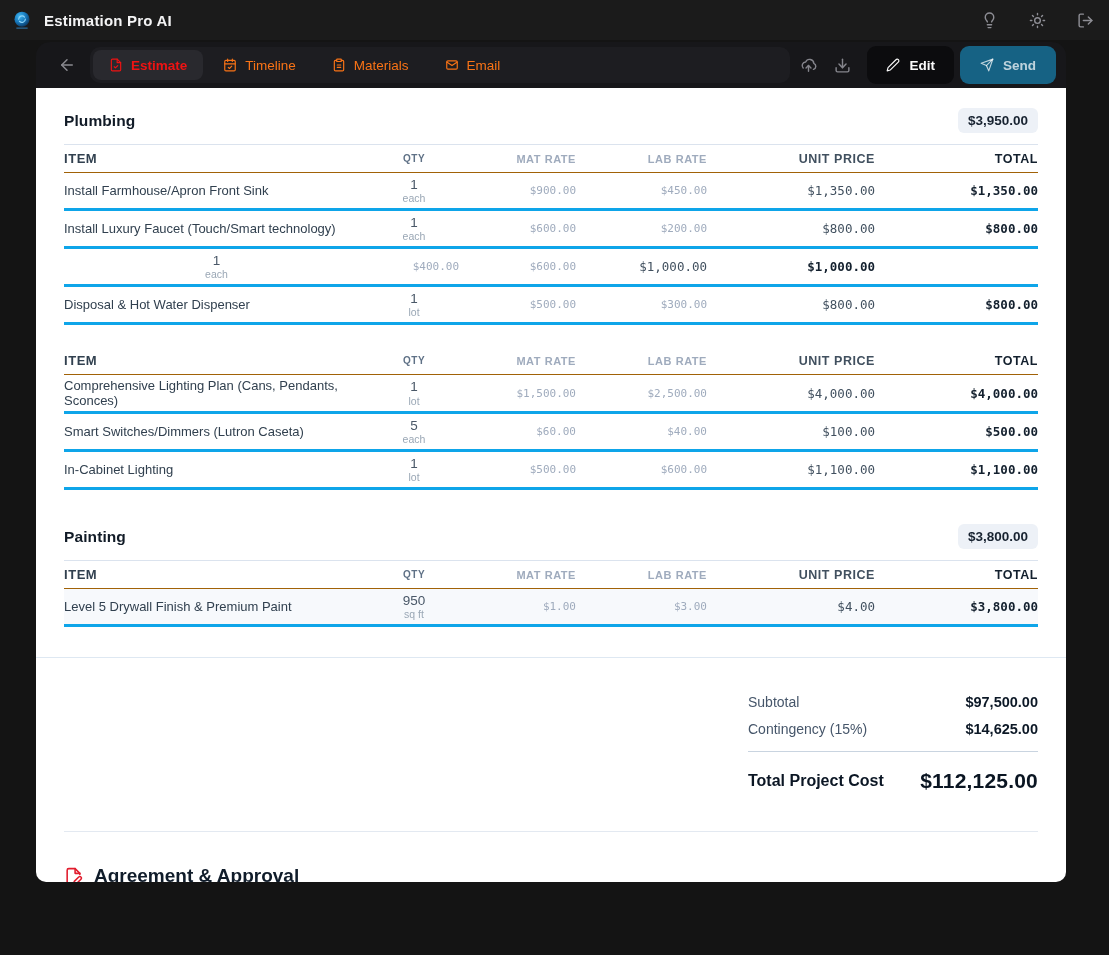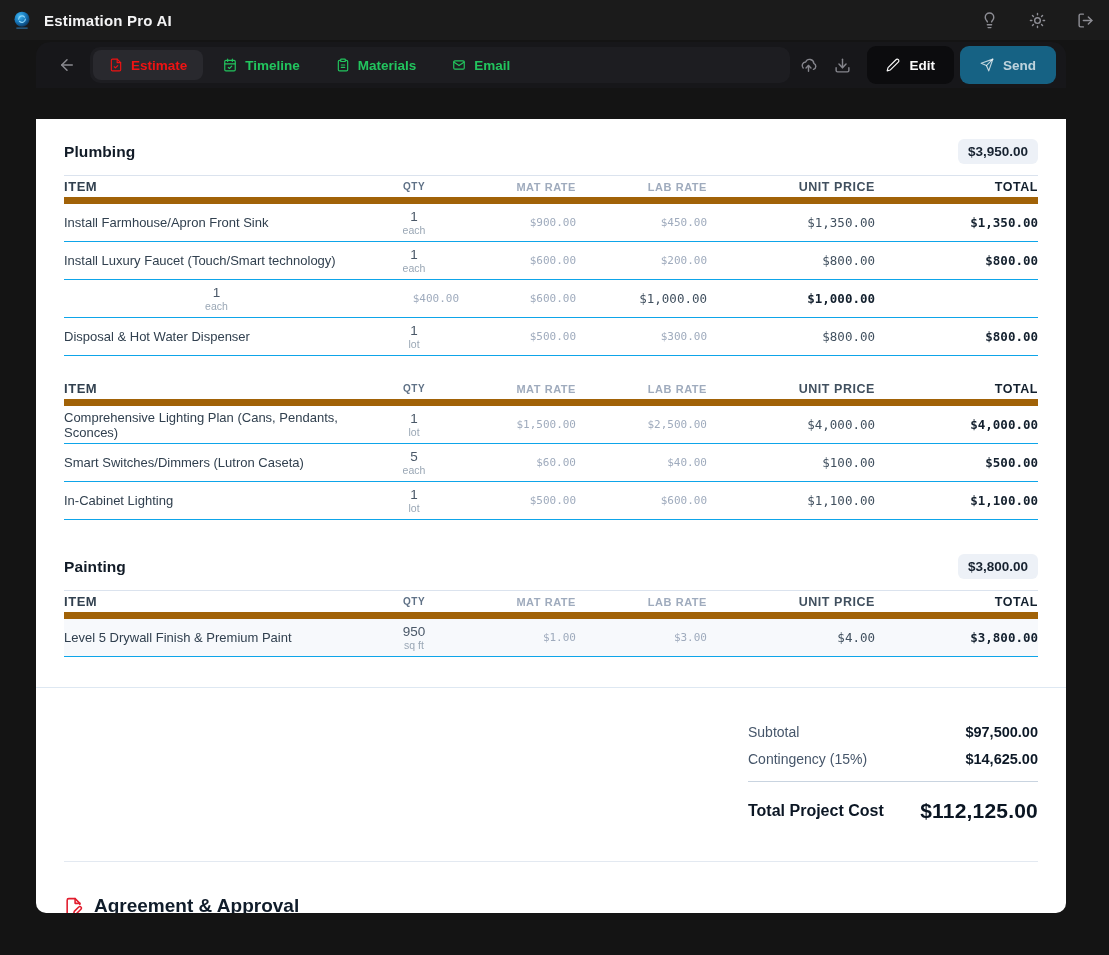--- a/index.html
+++ b/index.html
@@ -13,42 +13,42 @@
   .hdr-actions { margin-left:auto; display:flex; align-items:center; gap:28px; }
   .hdr-btn { background:none; border:none; color:#8e8e95; width:20px; height:20px; cursor:pointer; display:flex; align-items:center; justify-content:center; }
   .hdr-btn svg { width:17px; height:17px; }
 
   
   .stage { margin:2px 43px 0 36px; width:1030px; }
   .toolbar { height:46px; background:#17171a; border-radius:14px 14px 0 0; display:flex; align-items:center; padding:0 10px 0 14px; }
   .back-btn { background:none; border:none; color:#8a8a90; width:34px; height:34px; display:flex; align-items:center; justify-content:center; cursor:pointer; flex:0 0 auto; }
   .back-btn svg { width:18px; height:18px; }
   .tabgroup { margin-left:6px; width:700px; height:36px; background:#1d1d21; border-radius:10px; display:flex; align-items:center; padding:3px; gap:4px; flex:0 0 auto; }
-  .tab { display:flex; align-items:center; gap:8px; height:30px; padding:0 16px; border:none; background:transparent; color:#22c55e; font-family:"Liberation Sans",sans-serif; font-size:13.5px; font-weight:700; border-radius:8px; cursor:pointer; }
+  .tab { display:flex; align-items:center; gap:8px; height:30px; padding:0 16px; border:none; background:transparent; color:#f97316; font-family:"Liberation Sans",sans-serif; font-size:13.5px; font-weight:400; border-radius:8px; cursor:pointer; }
   .tab svg { width:14px; height:14px; }
   .tab.active { background:#29292e; color:#ef1313; font-weight:600; }
   .tool-spacer { flex:1; }
   .icon-btn { background:none; border:none; color:#85858c; width:34px; height:34px; display:flex; align-items:center; justify-content:center; cursor:pointer; }
   .icon-btn svg { width:17px; height:17px; }
   .btn { display:flex; align-items:center; gap:9px; height:38px; border:none; border-radius:9px; font-family:"Liberation Sans",sans-serif; font-size:13.5px; font-weight:600; cursor:pointer; }
   .btn svg { width:14px; height:14px; }
   .btn-edit { background:#0c0c0e; color:#fafafa; padding:0 19px; margin:0 6px 0 8px; }
   .btn-send { background:#166284; color:rgba(255,255,255,.72); padding:5px 20px; }
 
   
-  .card { background:#ffffff; height:794px; border-radius:0 0 10px 10px; overflow:hidden;margin-top:31px; }
+  .card { background:#ffffff; height:794px; border-radius:0 0 10px 10px; overflow:hidden; }
   .sections { padding:8px 28px 0; }
   .sec { margin-bottom:22px; }
   .sec-head { display:flex; align-items:center; justify-content:space-between; padding:12px 0 11px; border-bottom:1px solid #dbe3ee; }
   .sec-title { font-size:15.5px; font-weight:800; color:#111b27; letter-spacing:.1px; }
   .badge { background:#edf1f7; border-radius:6px; padding:5px 10px; font-size:13.5px; font-weight:700; color:#172230; }
   .thead, .trow { display:grid; grid-template-columns:1fr 90px 117px 131px 168px 163px; align-items:center; }
-  .thead { height:28px; border-bottom:7px solid #a16207; }
+  .thead { height:28px; border-bottom:1px solid #a16207; }
   .th { font-size:10px; font-weight:700; color:#5f7186; letter-spacing:.55px; text-transform:uppercase; }
-  .trow { min-height:38px; padding:3px 0; border-bottom:1px solid #0ea5e9; }
+  .trow { min-height:38px; padding:3px 0; border-bottom:3px solid #0ea5e9; }
   #sections-root .sec:nth-child(3) .trow { background:#f7f9fc; }
   .c.qty { display:flex; flex-direction:column; align-items:center; justify-content:center; line-height:1.15; }
   .c.rate, .c.unitp, .c.total, .th.rate, .th.unitp, .th.total { text-align:right; }
   .c.item { font-size:13px; color:#31404f; padding-right:10px; }
   .qty .q { font-size:13.5px; color:#4a5868; }
   .qty .u { font-size:10.5px; color:#9aa7b5; }
   .mono { font-family:"DejaVu Sans Mono", monospace; }
   .c.rate { font-size:11px; color:#9fabbd; }
   .c.unitp { font-size:12.5px; color:#41505f; }
   .c.total { font-size:12.5px; font-weight:700; color:#13202e; }

